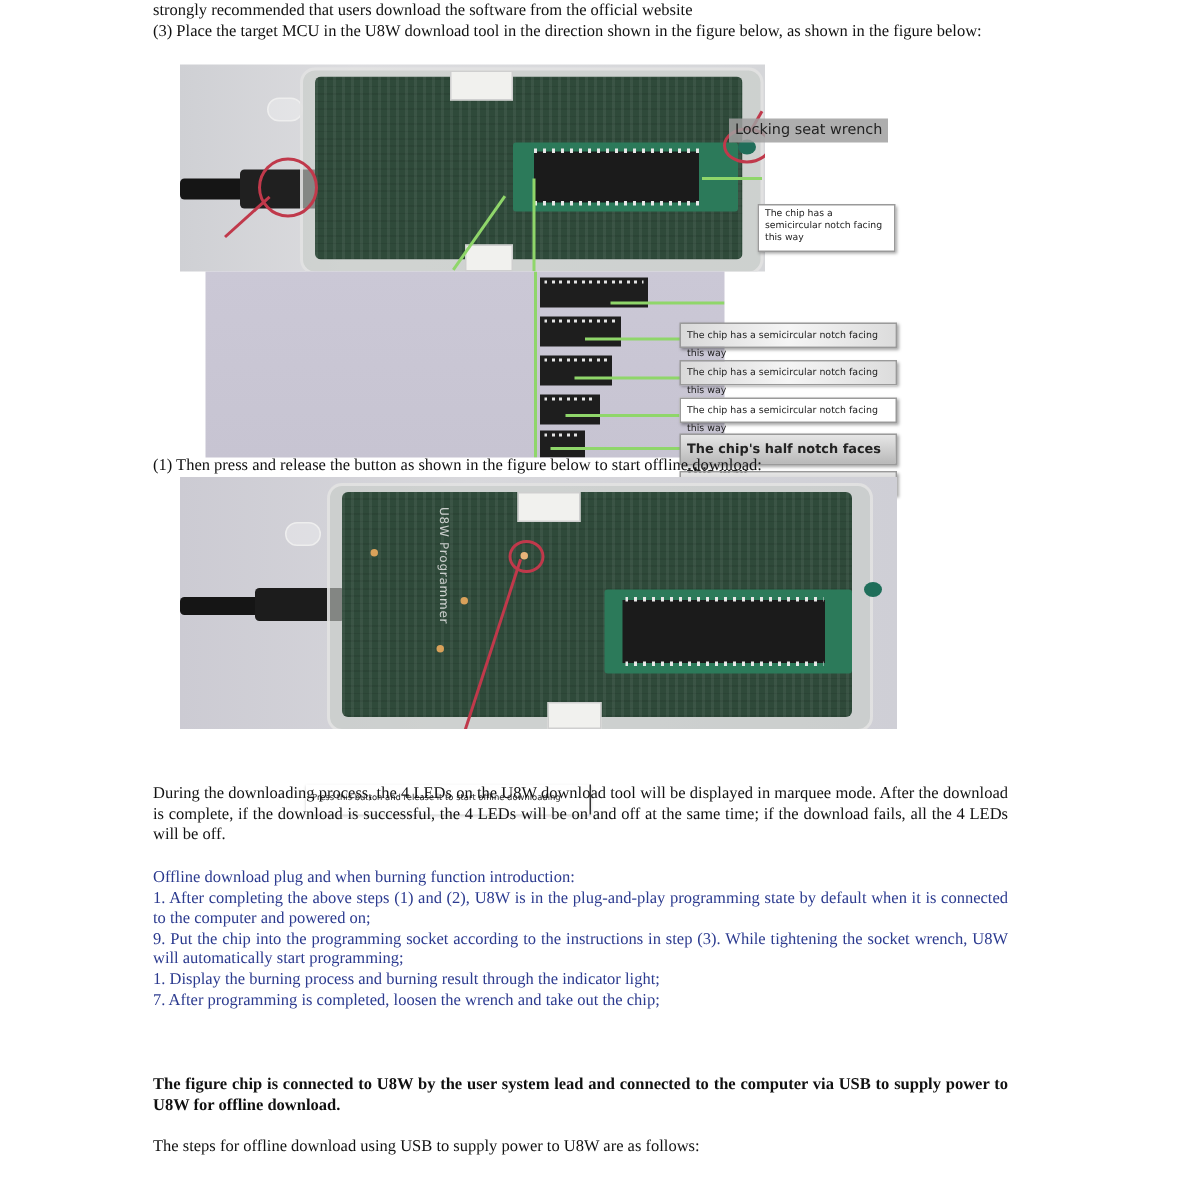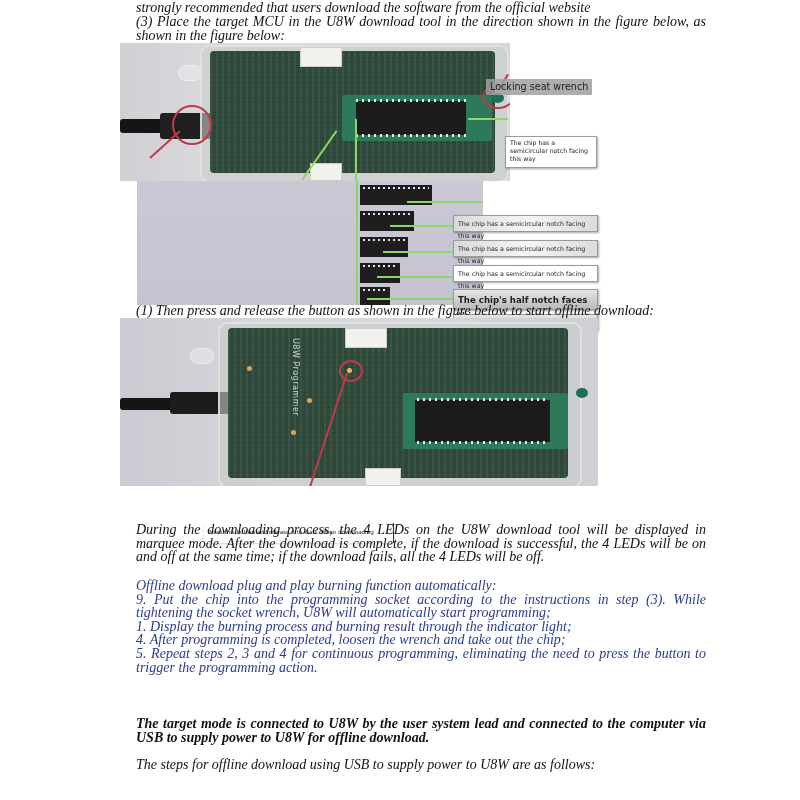--- a/index.html
+++ b/index.html
@@ -1,21 +1,21 @@
 <!DOCTYPE html>
 <html><head>
 <meta charset="utf-8">
 <style>
   html, body { margin: 0; padding: 0; }
   body {
     width: 800px; height: 800px; overflow: hidden; background: #ffffff;
     font-family: "Liberation Serif", "DejaVu Serif", serif; color: #111;
     position: relative;
   }
-  .txt { position: absolute; left: 136px; width: 570px; font-size: 14px; line-height: 13.6px; text-align: justify; font-style: italic; }
+  .txt { position: absolute; left: 102px; width: 570px; font-size: 11px; line-height: 13.6px; text-align: justify; }
   .txt.blue { color: #2b3a8f; }
   .txt.bold { font-weight: bold; }
   .txt p { margin: 0; }
 
   
   .fig1-top {
     position: absolute; left: 120px; top: 43px; width: 390px; height: 138px;
     background: linear-gradient(90deg, #cfd0d4 0%, #dcdcdf 30%, #d5d6d9 100%);
     overflow: hidden;
   }
@@ -181,26 +181,26 @@
 </div>
 <div class="callout" style="left:204px; top:495px; width:190px; height:20px; font-size:5.6px; line-height:14px; border:none; border-right:1px solid #333; box-shadow:0 1px 2px rgba(0,0,0,0.2);">
   <span>Press this button and release it to start offline downloading</span>
 </div>
 
 <div class="txt" style="top:523px;">
   <p>During the downloading process, the 4 LEDs on the U8W download tool will be displayed in marquee mode. After the download is complete, if the download is successful, the 4 LEDs will be on and off at the same time; if the download fails, all the 4 LEDs will be off.</p>
 </div>
 
 <div class="txt blue" style="top:579px;">
-  <p>Offline download plug and play burning function automatically:</p>
+  <p>Offline download plug and when burning function introduction:</p>
+  <p>1. After completing the above steps (1) and (2), U8W is in the plug-and-play programming state by default when it is connected to the computer and powered on;</p>
   <p>9. Put the chip into the programming socket according to the instructions in step (3). While tightening the socket wrench, U8W will automatically start programming;</p>
   <p>1. Display the burning process and burning result through the indicator light;</p>
-  <p>4. After programming is completed, loosen the wrench and take out the chip;</p>
-  <p>5. Repeat steps 2, 3 and 4 for continuous programming, eliminating the need to press the button to trigger the programming action.</p>
+  <p>7. After programming is completed, loosen the wrench and take out the chip;</p>
 </div>
 
 <div class="txt bold" style="top:717px;">
-  <p>The target mode is connected to U8W by the user system lead and connected to the computer via USB to supply power to U8W for offline download.</p>
+  <p>The figure chip is connected to U8W by the user system lead and connected to the computer via USB to supply power to U8W for offline download.</p>
 </div>
 
 <div class="txt" style="top:758px;">
   <p>The steps for offline download using USB to supply power to U8W are as follows:</p>
 </div>
 
 </body></html>

